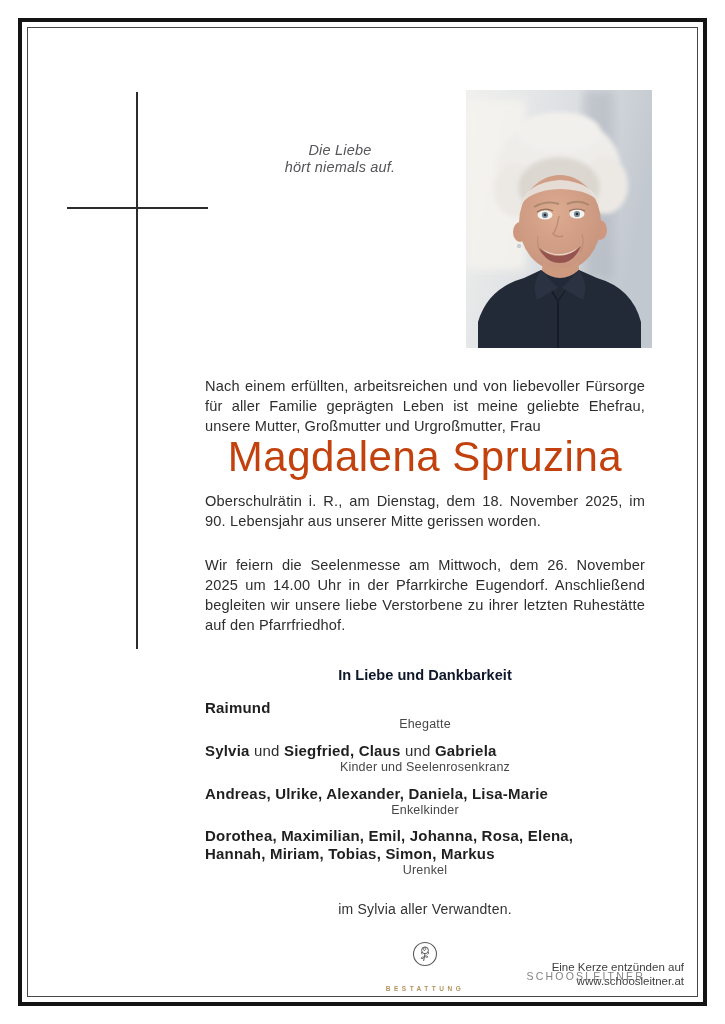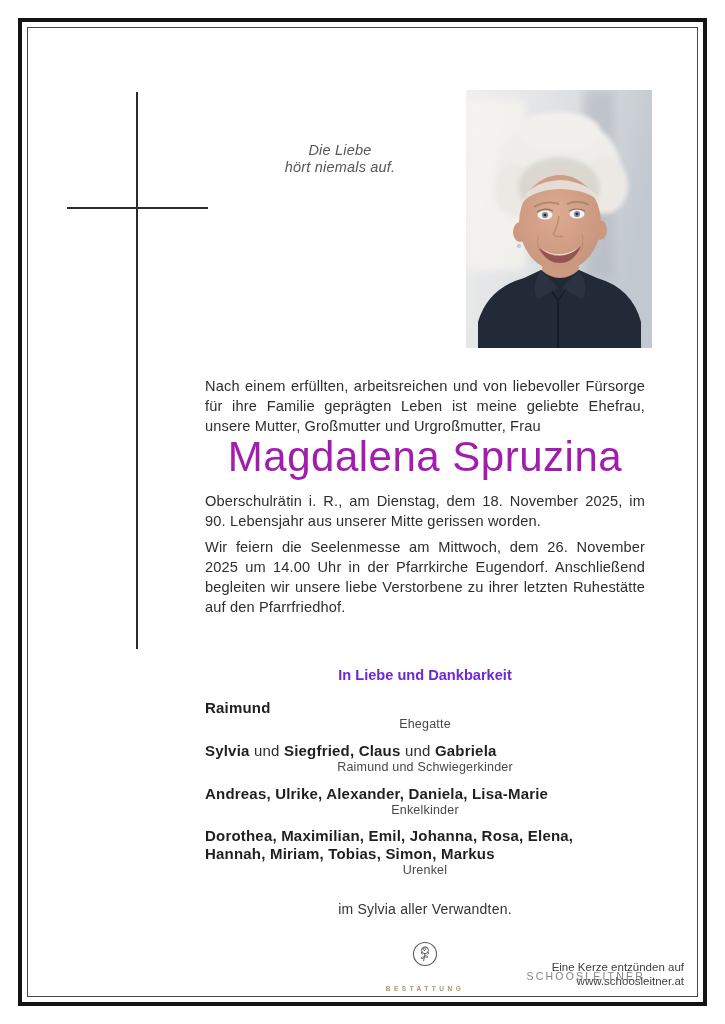--- a/index.html
+++ b/index.html
@@ -29,26 +29,26 @@
 
   .para{
     position:absolute;left:205px;width:440px;
     text-align:justify;
     font-size:14.6px;line-height:20px;color:#2e2e2e;letter-spacing:.15px;
   }
 
   .deceased-name{
     position:absolute;left:200px;top:433px;width:450px;
     text-align:center;
-    font-size:42px;font-weight:400;letter-spacing:.5px;color:#a21caf;
+    font-size:42px;font-weight:400;letter-spacing:.5px;color:#c2410c;
     white-space:nowrap;
   }
 
   .closing{position:absolute;left:205px;top:667px;width:440px;text-align:center;
-    font-weight:bold;font-size:14.6px;color:#6d28d9;}
+    font-weight:bold;font-size:14.6px;color:#0f172a;}
 
   .fam-names{position:absolute;left:205px;width:440px;text-align:left;
     font-size:15px;font-weight:bold;color:#1f1f1f;letter-spacing:.2px;}
   .fam-names .r{font-weight:400;color:#2e2e2e;}
   .fam-rel{position:absolute;left:205px;width:440px;text-align:center;
     font-size:12.5px;color:#474747;letter-spacing:.2px;}
   .two-line{line-height:18px;}
 
   .postscript{position:absolute;left:205px;top:901px;width:440px;text-align:center;
     font-size:14px;color:#333;letter-spacing:.2px;}
@@ -138,36 +138,36 @@
       <path d="M77 172 q17 13 35 -1 l3 24 q-21 9 -41 0 Z" fill="#cd9a80"></path>
 
       <path d="M12 258 L12 232 Q22 198 58 188 L75 180 Q94 196 113 180 L131 188 Q166 198 175 232 L175 258 Z" fill="#222937"></path>
       <path d="M75 180 L92 210 L113 180 L104 194 L92 212 L80 194 Z" fill="#161b25"></path>
       <path d="M75 180 q-10 14 -4 30 l21 -12 Z" fill="#2b3242"></path>
       <path d="M113 180 q10 14 4 30 l-21 -12 Z" fill="#2b3242"></path>
       <path d="M92 212 L92 258" stroke="#161b25" stroke-width="2"></path>
     </svg>
   </div>
 
-  <div class="para" style="top:376px">Nach einem erfüllten, arbeitsreichen und von liebevoller Fürsorge für ihre Familie geprägten Leben ist meine geliebte Ehefrau, unsere Mutter, Großmutter und Urgroßmutter, Frau</div>
+  <div class="para" style="top:376px">Nach einem erfüllten, arbeitsreichen und von liebevoller Fürsorge für aller Familie geprägten Leben ist meine geliebte Ehefrau, unsere Mutter, Großmutter und Urgroßmutter, Frau</div>
 
   <div class="deceased-name">Magdalena Spruzina</div>
 
   <div class="para" style="top:491px">Oberschulrätin i. R., am Dienstag, dem 18. November 2025, im 90. Lebensjahr aus unserer Mitte gerissen worden.</div>
 
-  <div class="para" style="top:537px">Wir feiern die Seelenmesse am Mittwoch, dem 26. November 2025 um 14.00 Uhr in der Pfarrkirche Eugendorf. Anschließend begleiten wir unsere liebe Verstorbene zu ihrer letzten Ruhestätte auf den Pfarrfriedhof.</div>
+  <div class="para" style="top:555px">Wir feiern die Seelenmesse am Mittwoch, dem 26. November 2025 um 14.00 Uhr in der Pfarrkirche Eugendorf. Anschließend begleiten wir unsere liebe Verstorbene zu ihrer letzten Ruhestätte auf den Pfarrfriedhof.</div>
 
 
   <div class="closing">In Liebe und Dankbarkeit</div>
 
   <div class="fam-names" style="top:699px">Raimund</div>
   <div class="fam-rel" style="top:717px">Ehegatte</div>
 
   <div class="fam-names" style="top:742px"><span>Sylvia</span><span class="r"> und </span><span>Siegfried, Claus</span><span class="r"> und </span><span>Gabriela</span></div>
-  <div class="fam-rel" style="top:760px">Raimund und Schwiegerkinder</div>
+  <div class="fam-rel" style="top:760px">Kinder und Seelenrosenkranz</div>
 
   <div class="fam-names" style="top:785px">Andreas, Ulrike, Alexander, Daniela, Lisa-Marie</div>
   <div class="fam-rel" style="top:803px">Enkelkinder</div>
 
   <div class="fam-names two-line" style="top:827px">
     <div>Dorothea, Maximilian, Emil, Johanna, Rosa, Elena,</div>
     <div>Hannah, Miriam, Tobias, Simon, Markus</div>
   </div>
   <div class="fam-rel" style="top:863px">Urenkel</div>
 

